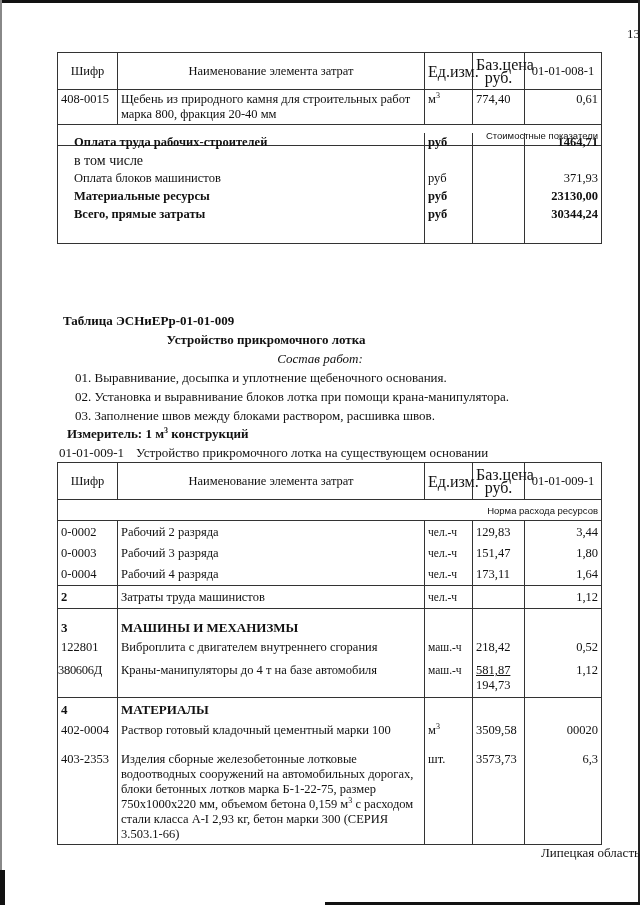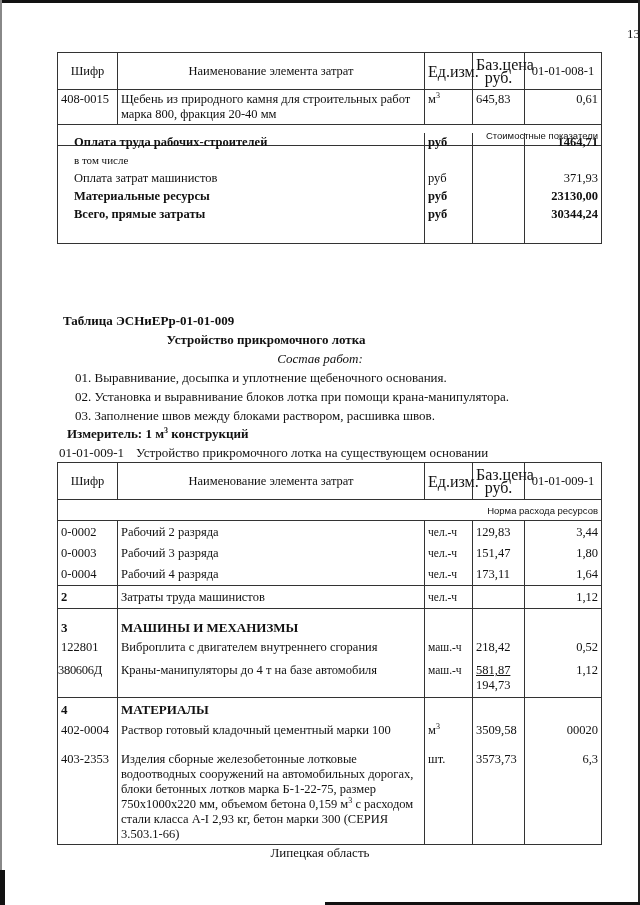--- a/index.html
+++ b/index.html
@@ -31,21 +31,21 @@
   .t2 { top:462px; }
 
   .cost tr td { height:18px; vertical-align:middle; }
   .tbl-label { position:absolute; left:63px; top:313px; font-weight:bold; font-size:13px; }
   .title { position:absolute; top:332px; left:0; width:532px; text-align:center; font-weight:bold; font-size:13px; }
   .subtitle { position:absolute; top:351px; left:0; width:640px; text-align:center; font-style:italic; font-size:13px; }
   .work { position:absolute; left:75px; font-size:13px; }
   .measure { position:absolute; left:67px; top:426px; font-weight:bold; font-size:13px; }
   .code-line { position:absolute; left:59px; top:445px; font-size:13px; }
   .code-line .gap { display:inline-block; width:12px; }
-  .footer { position:absolute; top:845px; left:0; width:640px; text-align:center; font-size:13px; }
+  .footer { position:absolute; top:845px; left:0; width:640px; text-align:right; font-size:13px; }
 </style>
 </head>
 <body>
 
 <div class="scan-top"></div>
 <div class="scan-left"></div>
 <div class="scan-right"></div>
 <div class="scan-bottom"></div>
 <div class="scan-bl"></div>
 
@@ -64,21 +64,21 @@
     <td>Шифр</td>
     <td>Наименование элемента затрат</td>
     <td class="small">Ед.изм.</td>
     <td class="small"><span>Баз.цена</span><br><span>руб.</span></td>
     <td>01-01-008-1</td>
   </tr>
   <tr>
     <td class="ctr bb" style="padding-top:2px">408-0015</td>
     <td class="bb" style="padding:2px 3px"><span>Щебень из природного камня для строительных работ</span><br><span>марка 800, фракция 20-40 мм</span></td>
     <td class="ctr bb" style="padding-top:2px"><span>м</span><sup>3</sup></td>
-    <td class="ctr bb" style="padding-top:2px">645,83</td>
+    <td class="ctr bb" style="padding-top:2px">774,40</td>
     <td class="rt bb" style="padding-top:2px">0,61</td>
   </tr>
   <tr>
     <td colspan="5" class="span-note">Стоимостные показатели</td>
   </tr>
 </tbody>
   </table>
 
 <table class="grid cost" style="top:133px;">
   <colgroup>
@@ -89,27 +89,27 @@
       <col class="c5">
     </colgroup>
   <tbody>
       <tr>
     <td colspan="2" class="b" style="border-right:none;padding-left:16px">Оплата труда рабочих-строителей</td>
     <td class="ctr b">руб</td>
     <td></td>
     <td class="rt b">1464,71</td>
   </tr>
   <tr>
-    <td colspan="2" style="padding-left:16px;font-size:11px">в том числе</td>
+    <td colspan="2" style="padding-left:16px;font-size:14px">в том числе</td>
     <td class="ctr"></td>
     <td></td>
     <td class="rt"></td>
   </tr>
   <tr>
-    <td colspan="2" style="padding-left:16px">Оплата затрат машинистов</td>
+    <td colspan="2" style="padding-left:16px">Оплата блоков машинистов</td>
     <td class="ctr">руб</td>
     <td></td>
     <td class="rt">371,93</td>
   </tr>
   <tr>
     <td colspan="2" class="b" style="padding-left:16px">Материальные ресурсы</td>
     <td class="ctr b">руб</td>
     <td></td>
     <td class="rt b">23130,00</td>
   </tr>

